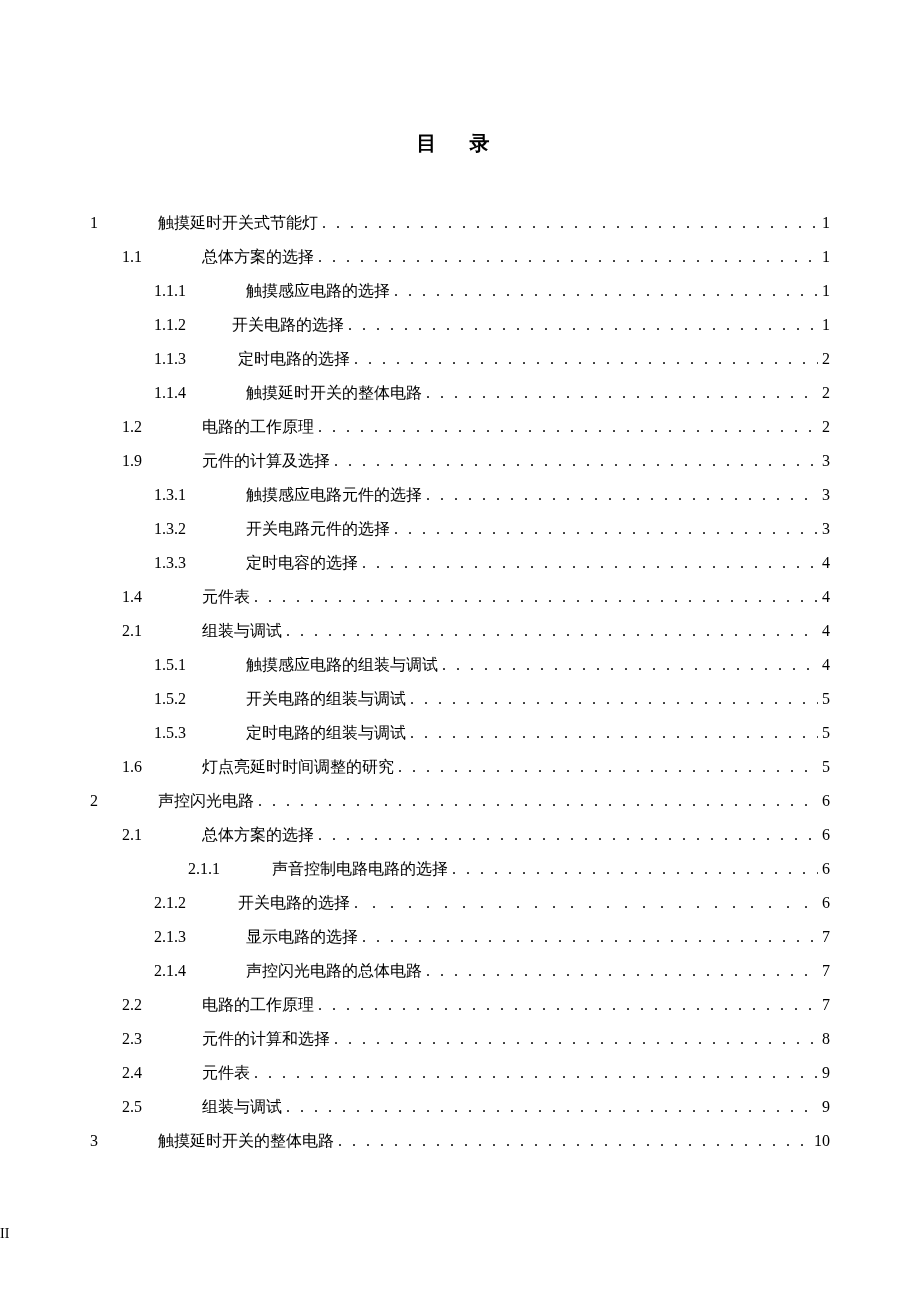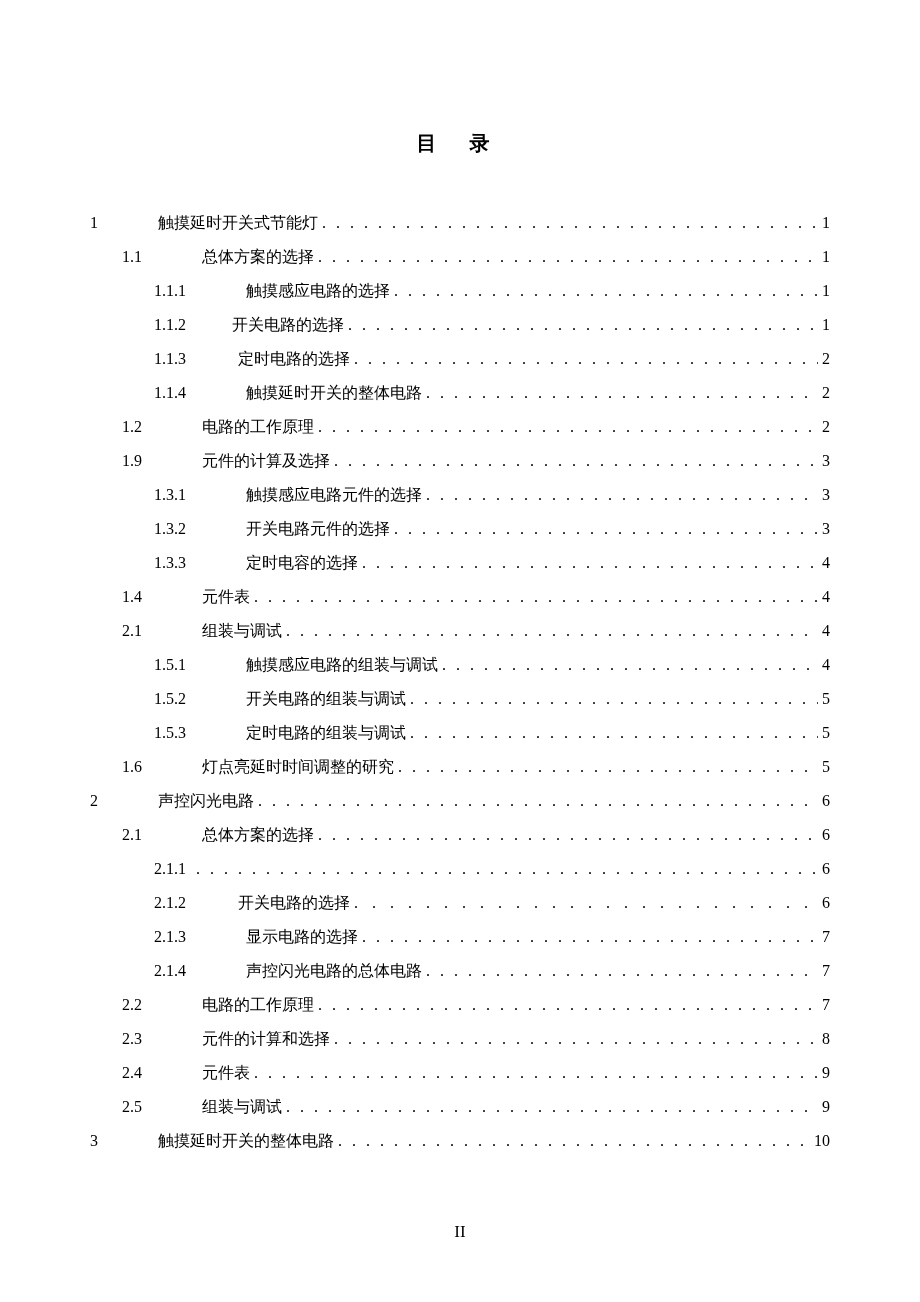--- a/index.html
+++ b/index.html
@@ -50,22 +50,22 @@
       flex-shrink: 0;
     }
     .level-1 { padding-left: 0px; }
     .level-2 { padding-left: 32px; }
     .level-3 { padding-left: 64px; }
     .page-number {
       position: absolute;
       bottom: 60px;
       left: 0;
       width: 100%;
-      text-align: center;
-      font-size: 17px;
+      text-align: left;
+      font-size: 14px;
       font-family: "Times New Roman", serif;
     }
   </style>
 </head>
 <body>
 
 <div class="title">目 录</div>
 
 <div class="toc" id="toc-container">
     <div class="toc-entry level-1">
@@ -176,21 +176,22 @@
       <span class="toc-dots">. . . . . . . . . . . . . . . . . . . . . . . . . . . . . . . . . . . . . . . . . . . . . . . . . . . . . . . . . . . . . . . . . . . . . . . . . . . . . . . . . . . . . . . . . . . . . . . . . . . . . . . . . . . . . . . . . . .</span>
       <span class="toc-page">6</span>
     </div>
     <div class="toc-entry level-2">
       <span class="toc-num">2.1</span>
       <span class="toc-text">总体方案的选择</span>
       <span class="toc-dots">. . . . . . . . . . . . . . . . . . . . . . . . . . . . . . . . . . . . . . . . . . . . . . . . . . . . . . . . . . . . . . . . . . . . . . . . . . . . . . . . . . . . . . . . . . . . . . . . . . . . . . . . . . . . . . . . . . .</span>
       <span class="toc-page">6</span>
     </div>
     <div class="toc-entry level-3">
-      <span class="toc-num" style="margin-right: 6px;">2.1.1</span>
+      <span class="toc-num" style="margin-right: 6px; margin-left: 34px;">2.1.1</span>
+      <span class="toc-text">声音控制电路电路的选择</span>
       <span class="toc-dots">. . . . . . . . . . . . . . . . . . . . . . . . . . . . . . . . . . . . . . . . . . . . . . . . . . . . . . . . . . . . . . . . . . . . . . . . . . . . . . . . . . . . . . . . . . . . . . . . . . . . . . . . . . . . . . . . . . .</span>
       <span class="toc-page">6</span>
     </div>
     <div class="toc-entry level-3" style="padding-right: 0px;">
       <span class="toc-num" style="margin-right: 6px;">2.1.2</span>
       <span class="toc-text">开关电路的选择</span>
       <span class="toc-dots" style="letter-spacing: 5px;">. . . . . . . . . . . . . . . . . . . . . . . . . . . . . . . . . . . . . . . . . . . . . . . . . . . . . . . . . . . . . . . . . . . . . . . . . . . . . . . . . . . . . . . . . . . . . . . . . . . . . . . . . . . . . . . . . . .</span>
       <span class="toc-page">6</span>
     </div>
     <div class="toc-entry level-3">

